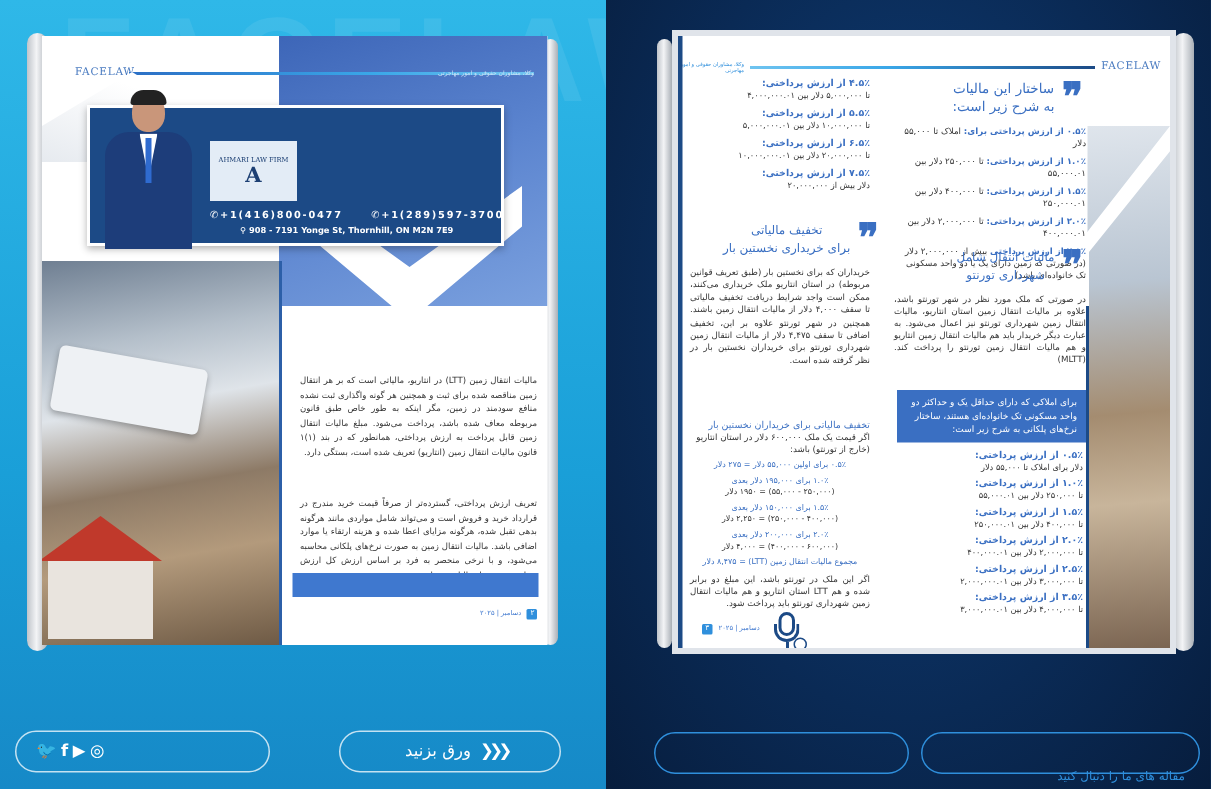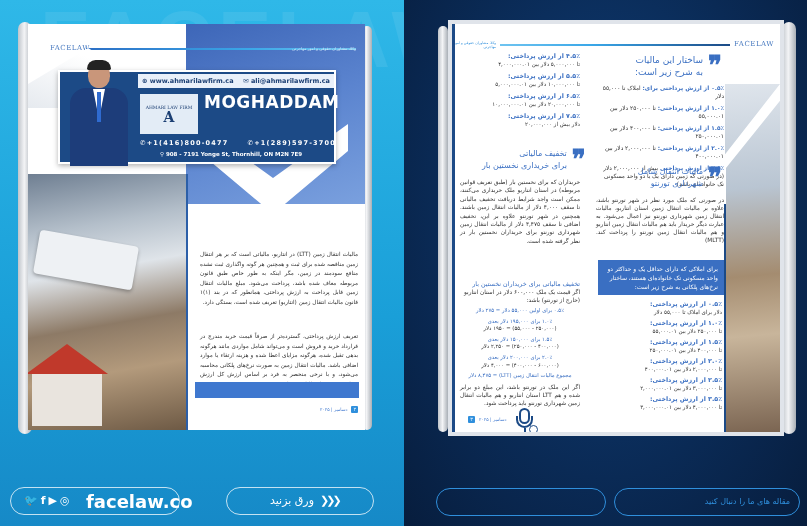--- a/index.html
+++ b/index.html
@@ -48,21 +48,21 @@
 .social span{color:#fff;font-size:11px;font-weight:bold}
 .turn{position:absolute;color:#fff;font-size:11px;display:flex;align-items:center;gap:6px}
 .arrows{font-size:11px;letter-spacing:-3px;font-weight:bold}
 
 #rp{left:48px;top:24px;width:328px;height:408px;box-shadow:0 0 0 4px #e0e4ea}
 #rp .rphoto{position:absolute;right:0;top:60px;width:55px;height:348px;background:linear-gradient(175deg,#dfe5ec 0%,#b9c5d2 30%,#a48c70 55%,#c8b59b 72%,#7b6552 100%)}
 #rp .rchev{position:absolute;right:0;top:60px;width:60px;height:120px;background:#fff;clip-path:polygon(100% 0,100% 14%,10% 70%,10% 100%,0 100%,0 64%)}
 .colline{position:absolute;width:2px;background:#1c4a86}
 .rhead{position:absolute;display:flex;gap:5px;align-items:flex-start;direction:rtl}
 .quote{color:#3a6fc2;font-size:26px;font-weight:bold;line-height:22px;font-family:"DejaVu Serif",serif}
-.htext{font-size:9px;color:#3a6fc2;line-height:12px;text-align:right}
+.htext{font-size:9px;color:#3a6fc2;line-height:12px;text-align:center}
 .ri{font-size:5.8px;line-height:8px;color:#333}
 .ri b{color:#3a6fc2;font-weight:bold}
 .rate-h{font-size:6.3px;color:#3a6fc2;font-weight:bold;line-height:8px}
 .rate-v{font-size:5.5px;color:#333;line-height:8px}
 .bluebox{position:absolute;background:#3a6fc2;color:#fff;font-size:6px;line-height:9px;padding:4px 6px;direction:rtl;text-align:right}
 .calcline{font-size:5.3px;line-height:7.6px;color:#333;text-align:center}
 .calcline.hl{color:#3a6fc2}
 .mic{position:absolute;width:22px;height:32px}
 .mic .cap{position:absolute;left:5px;top:0;width:11px;height:16px;border:2px solid #1c4a86;border-radius:6px}
 .mic .arc{position:absolute;left:2px;top:8px;width:17px;height:12px;border:2px solid #1c4a86;border-top:none;border-radius:0 0 9px 9px}
@@ -101,46 +101,40 @@
   </div>
 
   <div class="card">
     <div class="person">
       <div class="body"></div>
         <div class="shirt"></div>
         <div class="tie"></div>
         <div class="head"></div>
         <div class="hair"></div>
     </div>
-    <div class="contacts">
-      <span><span>⊕ </span><span>www.ahmarilawfirm.ca</span></span>
-      <span><span>✉ </span><span>ali@ahmarilawfirm.ca</span></span>
-    </div>
     <div class="logo">
       <span class="lt">AHMARI LAW FIRM</span>
       <span class="lm">A</span>
     </div>
     <div class="name">
-      <div>MOGHADDAM</div>
     </div>
     <div class="phones">
       <span><span>✆</span><span>+1(416)800-0477</span></span>
       <span><span>✆</span><span>+1(289)597-3700</span></span>
     </div>
     <div class="addr"><span>⚲ </span><span>908 - 7191 Yonge St, Thornhill, ON M2N 7E9</span></div>
   </div>
 
   <div class="pill" style="left:10px;top:487px;width:170px"></div>
   <div class="social" style="left:24px;top:494px">
     <span>🐦</span>
     <span style="font-family:'DejaVu Sans',sans-serif">f</span>
     <span>▶</span>
     <span>◎</span>
   </div>
-  <div class="foot-site" style="left:86px;top:491px;font-size:18px">facelaw.co</div>
   <div class="pill" style="left:226px;top:487px;width:148px"></div>
   <div class="turn" style="left:270px;top:494px">
     <span>ورق بزنید</span>
     <span class="arrows">❯❯❯</span>
   </div>
 </div>
 
 <div id="right" class="half">
   <div class="roll" style="left:34px;top:26px;height:406px;width:10px"></div>
   <div class="roll" style="left:378px;top:22px;height:412px"></div>
@@ -261,14 +255,14 @@
     </div>
 
     <div class="pagenum" style="left:16px;top:392px">
       <span class="box">۳</span>
       <span>دسامبر | ۲۰۲۵</span>
     </div>
   </div>
 
   <div class="pill" style="left:32px;top:488px;width:170px;border-color:#2f8fdc"></div>
   <div class="pill" style="left:210px;top:488px;width:186px;border-color:#2f8fdc"></div>
-  <div class="rtl" style="position:absolute;left:250px;top:497px;width:136px;font-size:8px;color:#2f8fdc">مقاله های ما را دنبال کنید</div>
+  <div class="rtl" style="position:absolute;left:250px;top:513px;width:136px;font-size:8px;color:#2f8fdc">مقاله های ما را دنبال کنید</div>
 </div>
 
 </body></html>

